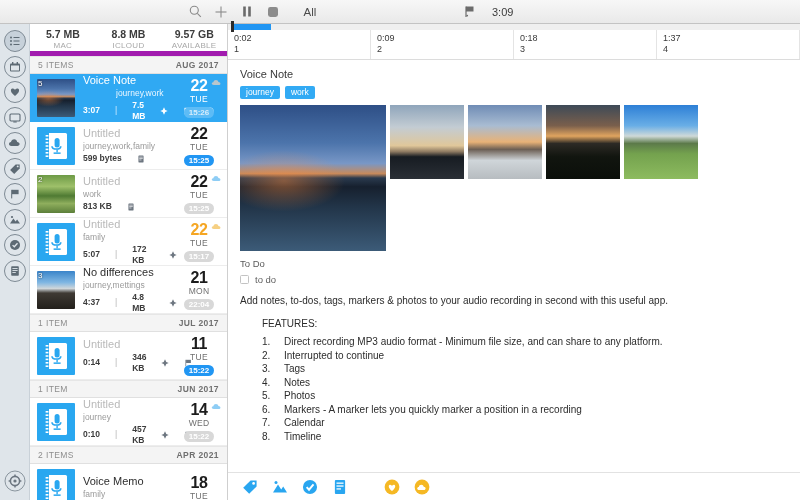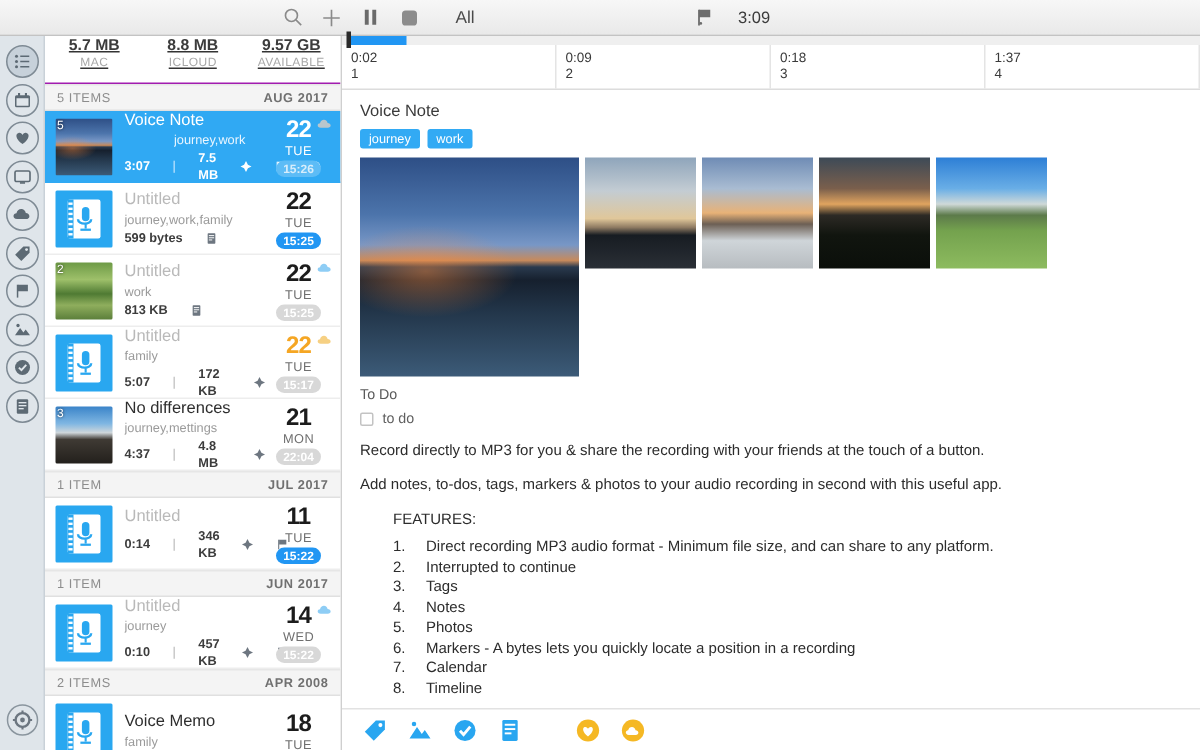--- a/index.html
+++ b/index.html
@@ -56,22 +56,22 @@
   
   .listcol {
     width:198px; flex:0 0 198px;
     background:#fff;
     border-right:1px solid #cfcfcf;
     display:flex; flex-direction:column;
     overflow:hidden;
   }
   .stats {
     height:32px; flex:0 0 32px;
-    display:flex; align-items:flex-start;
-    background:#fff; border-bottom:1px solid #a21caf;text-decoration:underline;
+    display:flex; align-items:flex-end;
+    background:#fff; border-bottom:5px solid #a21caf;
   }
   .stat { flex:1; text-align:center; }
   .stat .v { font-size:10.5px; font-weight:bold; color:#3c3c3c; line-height:12px; }
   .stat .k { font-size:8px; color:#a8a8a8; letter-spacing:.3px; line-height:11px;}
 
   .sechead {
     height:18px; flex:0 0 18px;
     background:#f4f4f4;
     border-bottom:1px solid #e0e0e0;
     border-top:1px solid #e6e6e6;
@@ -602,21 +602,21 @@
                   </svg>
                 </span>
               </div>
             </div>
             <div class="rowright"><span class="cloudbadge"><svg width="11" height="7.92" viewBox="0 0 14 10">
                   <path d="M3.6 9 C1.8 9 1 8 1 7.1 C1 6.1 1.9 5.3 3 5.3 C3.3 3.5 4.7 2.4 6.3 2.4 C8 2.4 9.2 3.6 9.4 5.1 C10.9 5.2 12 6 12 7.2 C12 8.3 11 9 9.7 9 Z" fill="#8ecdf5"></path>
                 </svg></span><div class="rday">14</div><div class="rdow">WED</div><div class="rtime">15:22</div></div>
           </div>
           <div class="sechead">
             <span>2 ITEMS</span>
-            <span class="r">APR 2008</span>
+            <span class="r">APR 2021</span>
           </div>
           <div class="row">
             <div class="thumb">
               <div class="note-ico">
                 <svg width="30" height="30" viewBox="0 0 30 30">
                   <rect x="4" y="2" width="22" height="26" rx="1.5" fill="#fff"></rect>
                   <rect x="4" y="2" width="4" height="26" fill="#29a7f0"></rect>
                   <g fill="#fff">
                     <rect x="4.6" y="4" width="2.8" height="1.6"></rect>
                     <rect x="4.6" y="7.4" width="2.8" height="1.6"></rect>
@@ -686,21 +686,20 @@
           <div class="ph-sm art-green"></div>
         </div>
 
       <div class="todoLbl">To Do</div>
       <div class="todoItem">
         <div class="cbox"></div>
         <div class="todoTxt">to do</div>
       </div>
 
       <div class="bodytext">
-        <div class="para">Record directly to MP3 for you &amp; share the recording with your friends at the touch of a button.</div>
         <div class="para">Add notes, to-dos, tags, markers &amp; photos to your audio recording in second with this useful app.</div>
         <div class="feat">FEATURES:</div>
         <ol class="flist" id="flist">
             <li>
               <span class="n">1.</span>
               <span>Direct recording MP3 audio format - Minimum file size, and can share to any platform.</span>
             </li>
             <li>
               <span class="n">2.</span>
               <span>Interrupted to continue</span>
@@ -712,21 +711,21 @@
             <li>
               <span class="n">4.</span>
               <span>Notes</span>
             </li>
             <li>
               <span class="n">5.</span>
               <span>Photos</span>
             </li>
             <li>
               <span class="n">6.</span>
-              <span>Markers - A bytes lets you quickly locate a position in a recording</span>
+              <span>Markers - A marker lets you quickly marker a position in a recording</span>
             </li>
             <li>
               <span class="n">7.</span>
               <span>Calendar</span>
             </li>
             <li>
               <span class="n">8.</span>
               <span>Timeline</span>
             </li>
           </ol>

